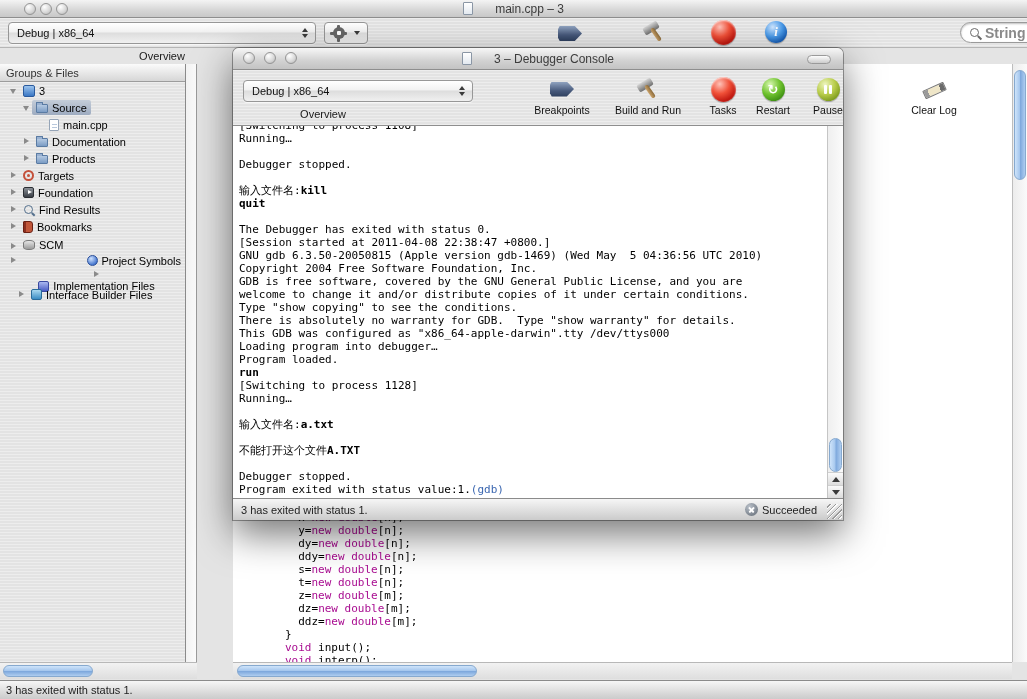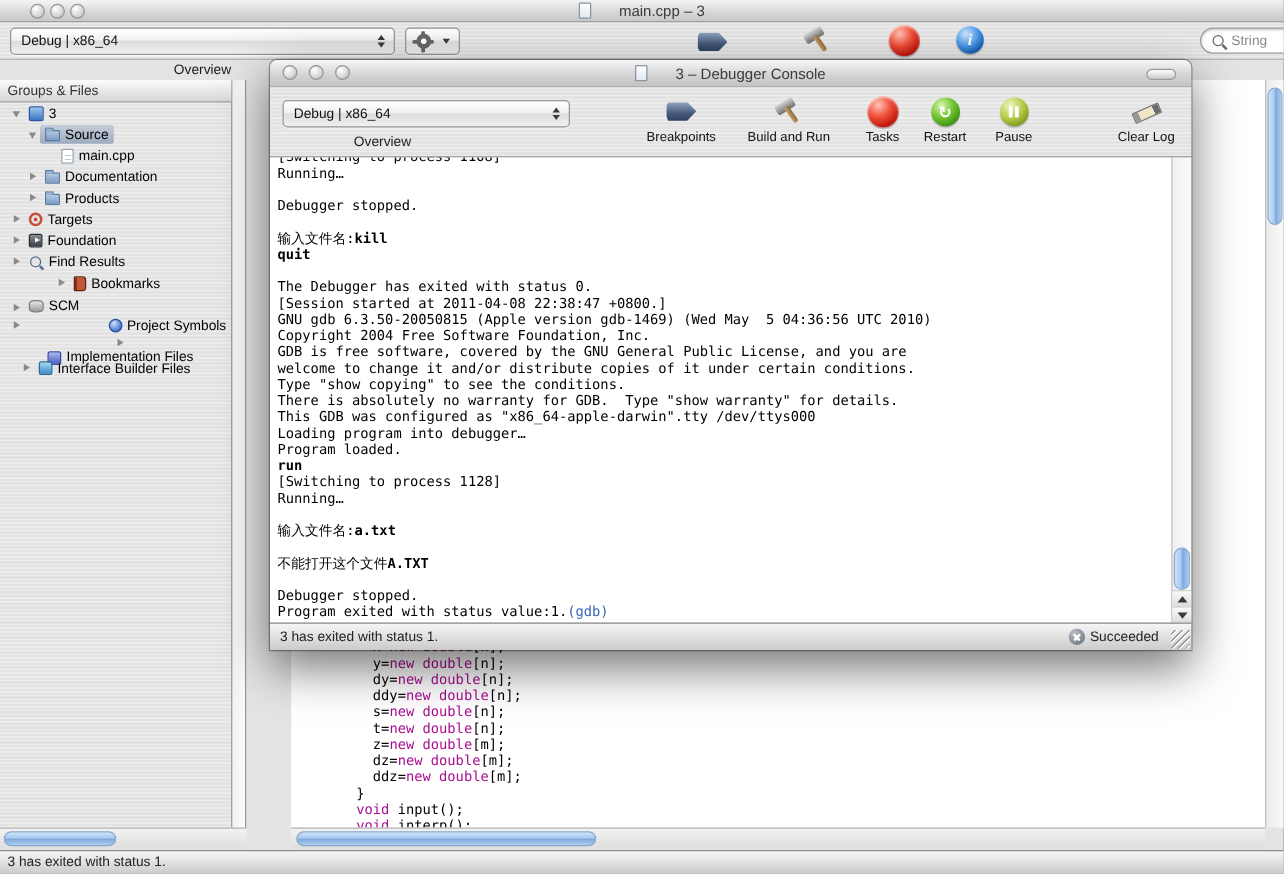--- a/index.html
+++ b/index.html
@@ -52,21 +52,21 @@
 .grip{position:absolute;right:1px;bottom:1px;width:15px;height:15px;background:repeating-linear-gradient(135deg,rgba(0,0,0,0) 0 2px,#9a9a9a 2px 3px,rgba(255,255,255,.9) 3px 4px);}
 
 
 #main-window{position:absolute;inset:0;}
 #mw-toolbar{position:absolute;left:0;top:18px;width:100%;height:30px;border-bottom:1px solid #b5b5b5;}
 #mw-popup{left:8px;top:4px;width:308px;}
 .gearbtn{left:324px;top:4px;width:44px;padding:0 16px 0 6px;}
 .tibtn{position:absolute;background:none;border:none;}
 #mw-overview{position:absolute;left:8px;top:50px;width:308px;text-align:center;font-size:11px;color:#1a1a1a;}
 .searchfield{position:absolute;left:960px;top:4px;width:95px;height:21px;border-radius:11px;border:1px solid #9a9a9a;background:#fff;display:flex;align-items:center;gap:4px;padding:0 8px;box-shadow:inset 0 1px 2px rgba(0,0,0,.25);}
-.searchfield .ph{font-size:11px;color:#8a8a8a;}
+.searchfield .ph{font-size:14px;color:#8a8a8a;font-weight:bold;}
 
 #sidebar{position:absolute;left:0;top:64px;width:186px;height:598px;border-right:1px solid #8a8a8a;}
 .colheader{height:18px;background:linear-gradient(#fbfbfb,#d6d6d6);border-bottom:1px solid #9c9c9c;font-size:11px;color:#333;display:flex;align-items:center;padding-left:6px;}
 #tree{position:absolute;top:18px;left:0;right:0;bottom:0;overflow:hidden;}
 .tree-row{height:17px;display:flex;align-items:center;font-size:11px;color:#000;white-space:nowrap;}
 .disc{width:11px;height:11px;display:inline-block;position:relative;flex:none;}
 .disc.closed::before{content:"";position:absolute;left:3px;top:2px;border-top:3.5px solid transparent;border-bottom:3.5px solid transparent;border-left:5px solid #8a8a8a;}
 .disc.open::before{content:"";position:absolute;left:2px;top:4px;border-left:3.5px solid transparent;border-right:3.5px solid transparent;border-top:5px solid #8a8a8a;}
 .rowinner{display:flex;align-items:center;gap:4px;padding:0 4px;border-radius:2px;height:15px;}
 .tree-row.sel .rowinner{background:linear-gradient(#c4cdd9,#9dabc0);}
@@ -103,21 +103,21 @@
 .athumb{background:linear-gradient(90deg,#cfe4fa,#a7c8ee 45%,#7fa9dd 55%,#aecdf0);border:1px solid #86a9cf;border-radius:7px;}
 .athumb.hz{background:linear-gradient(180deg,#cfe4fa,#a7c8ee 45%,#7fa9dd 55%,#aecdf0);}
 #editor-vscroll .athumb{position:absolute;left:1px;right:1px;top:6px;height:110px;}
 #editor-hscroll{position:absolute;left:233px;top:662px;width:779px;height:17px;background:linear-gradient(#f2f2f2,#dedede);border-top:1px solid #b8b8b8;}
 #editor-hscroll .athumb{position:absolute;left:4px;top:2px;height:12px;width:240px;}
 #sidebar-hscroll{position:absolute;left:0;top:662px;width:197px;height:17px;background:linear-gradient(#f2f2f2,#dedede);border-top:1px solid #b8b8b8;}
 #sidebar-hscroll .athumb{position:absolute;left:3px;top:2px;height:12px;width:90px;}
 #mw-status{left:0;right:0;bottom:0;height:19px;padding-left:6px;}
 
 
-#console-win{position:absolute;left:216px;top:48px;width:737px;height:472px;background:#e6e6e6;z-index:20;border-radius:6px 6px 0 0;box-shadow:0 0 0 1px rgba(0,0,0,.35),0 14px 38px rgba(0,0,0,.55);}
+#console-win{position:absolute;left:233px;top:48px;width:610px;height:472px;background:#e6e6e6;z-index:20;border-radius:6px 6px 0 0;box-shadow:0 0 0 1px rgba(0,0,0,.35),0 14px 38px rgba(0,0,0,.55);}
 #console-win .tl{top:4px;}
 .cw-toolbar{position:absolute;left:0;top:22px;width:100%;height:56px;border-bottom:1px solid #8e8e8e;}
 .cw-overview{position:absolute;left:10px;top:38px;width:160px;text-align:center;font-size:11px;color:#1a1a1a;}
 .tbtn{position:absolute;top:6px;display:flex;flex-direction:column;align-items:center;gap:2px;}
 .icwrap{height:26px;display:flex;align-items:center;justify-content:center;}
 .tbtn .lbl{font-size:10.5px;color:#111;white-space:nowrap;}
 #console-area{position:absolute;left:0;top:78px;right:16px;bottom:22px;background:#fff;overflow:hidden;}
 #console-text{font-family:"DejaVu Sans Mono","Liberation Mono",monospace;font-size:11px;line-height:13px;white-space:pre;color:#000;padding:0 6px;margin-top:-7px;}
 .cline{min-height:13px;}
 .cb{font-weight:bold;}
@@ -239,21 +239,21 @@
               <span>Foundation</span>
             </span>
           </div>
           <div class="tree-row" style="padding-left: 8px;">
             <span class="disc closed"></span>
             <span class="rowinner">
               <span class="ticon i-find"></span>
               <span>Find Results</span>
             </span>
           </div>
-          <div class="tree-row" style="padding-left: 8px; margin-left: 36px;">
+          <div class="tree-row" style="padding-left: 8px;">
             <span class="disc closed"></span>
             <span class="rowinner">
               <span class="ticon i-bookmarks"></span>
               <span>Bookmarks</span>
             </span>
           </div>
           <div class="tree-row" style="padding-left: 8px; align-items: flex-end;">
             <span class="disc closed"></span>
             <span class="rowinner">
               <span class="ticon i-scm"></span>

